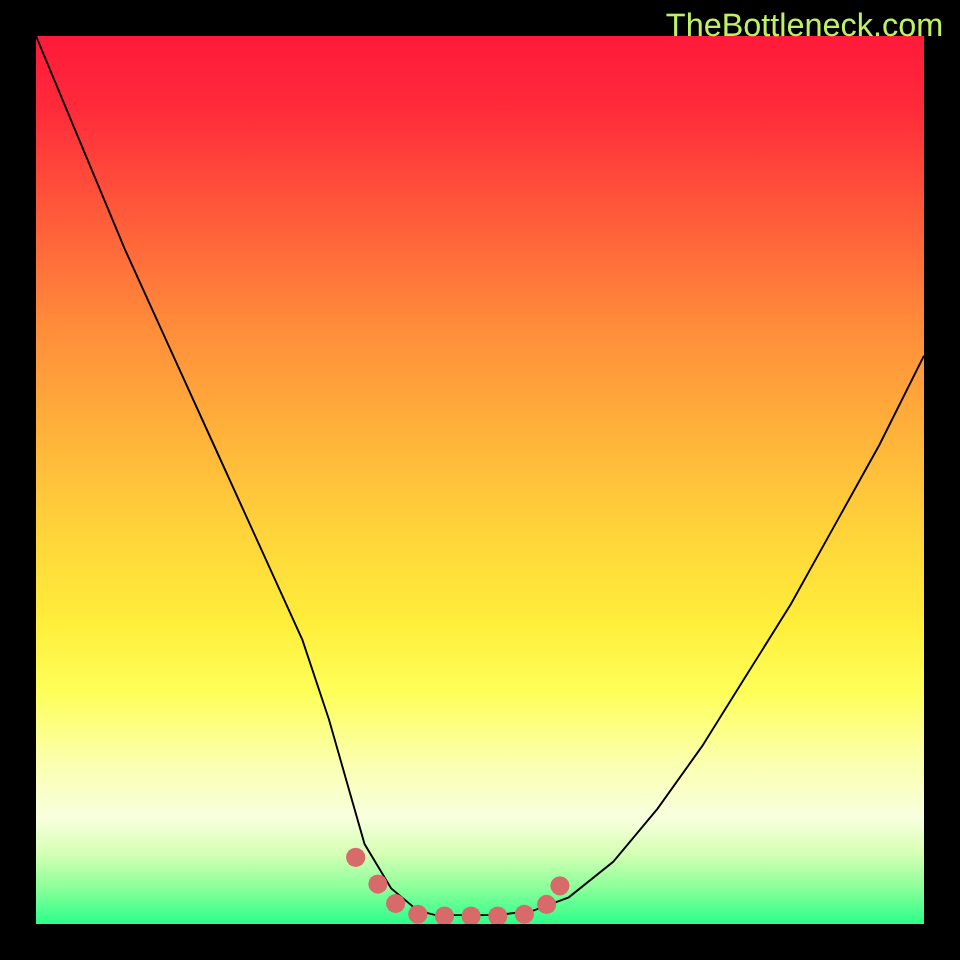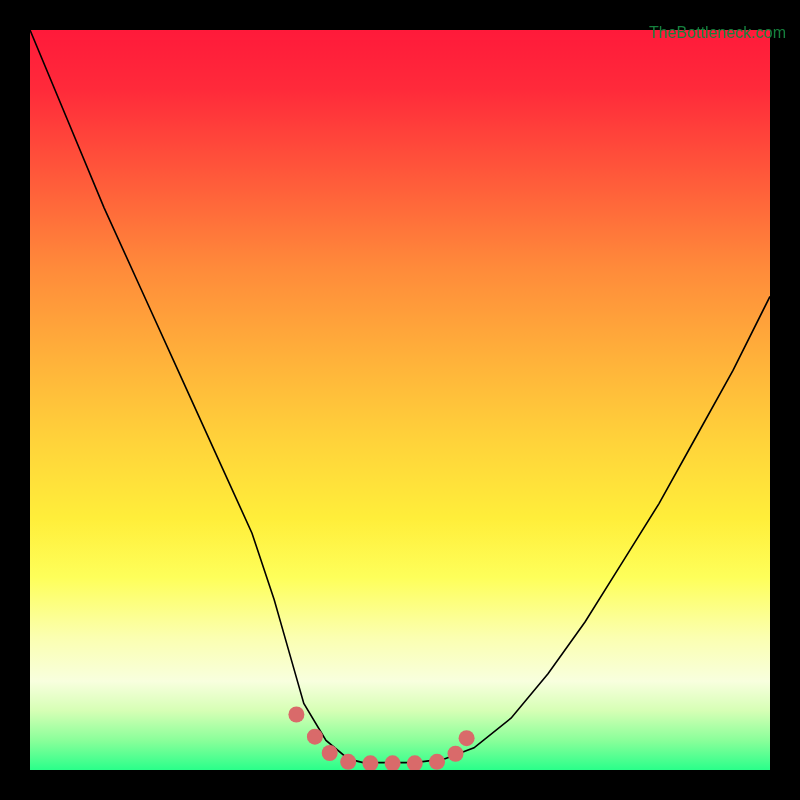--- a/index.html
+++ b/index.html
@@ -6,24 +6,24 @@
   body {
     width: 800px;
     height: 800px;
     background: #000;
     position: relative;
     overflow: hidden;
     font-family: Arial, sans-serif;
   }
   .watermark {
     position: absolute;
-    top: 24px;
+    top: 6px;
     right: 14px;
-    color: #15803d;
-    font-size: 16px;
+    color: #bef264;
+    font-size: 27px;
     font-weight: 500;
     z-index: 10;
   }
   .plot-area {
     position: absolute;
     top: 30px;
     left: 30px;
     width: 740px;
     height: 740px;
     background: linear-gradient(to bottom,

